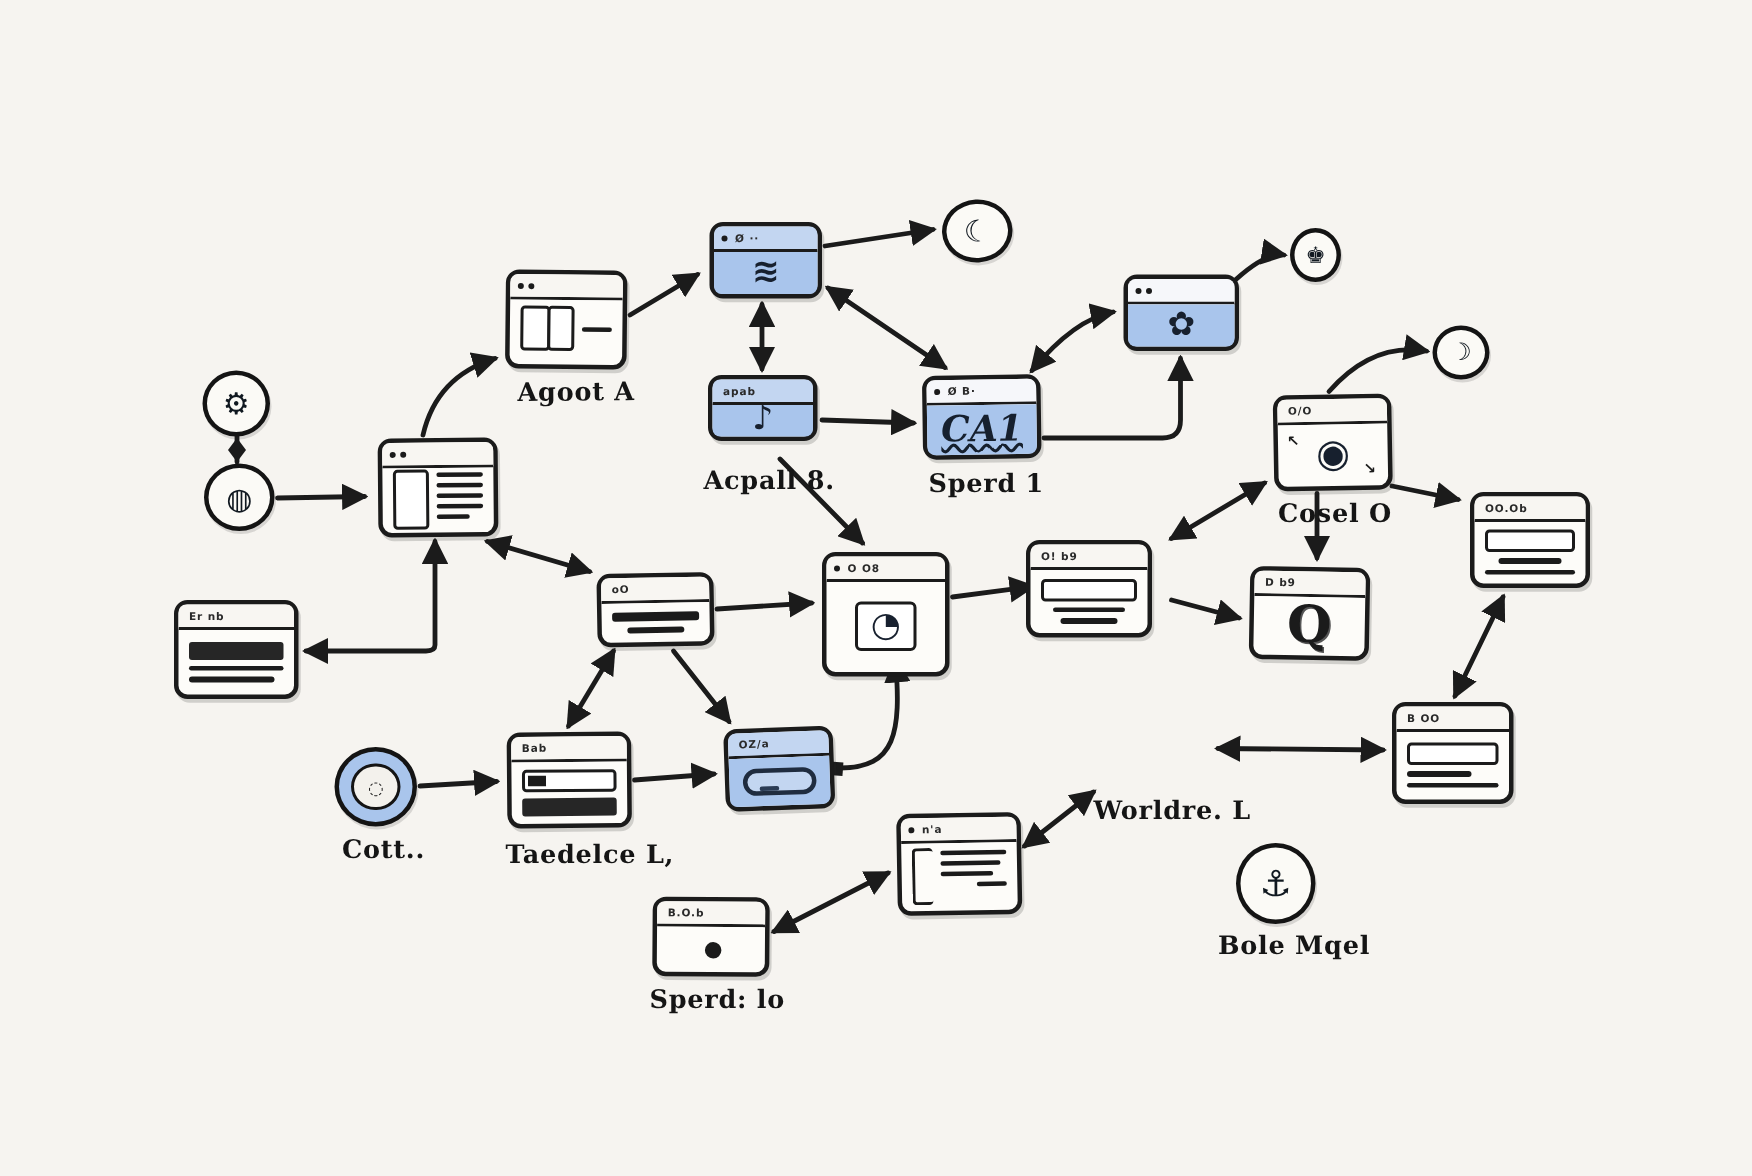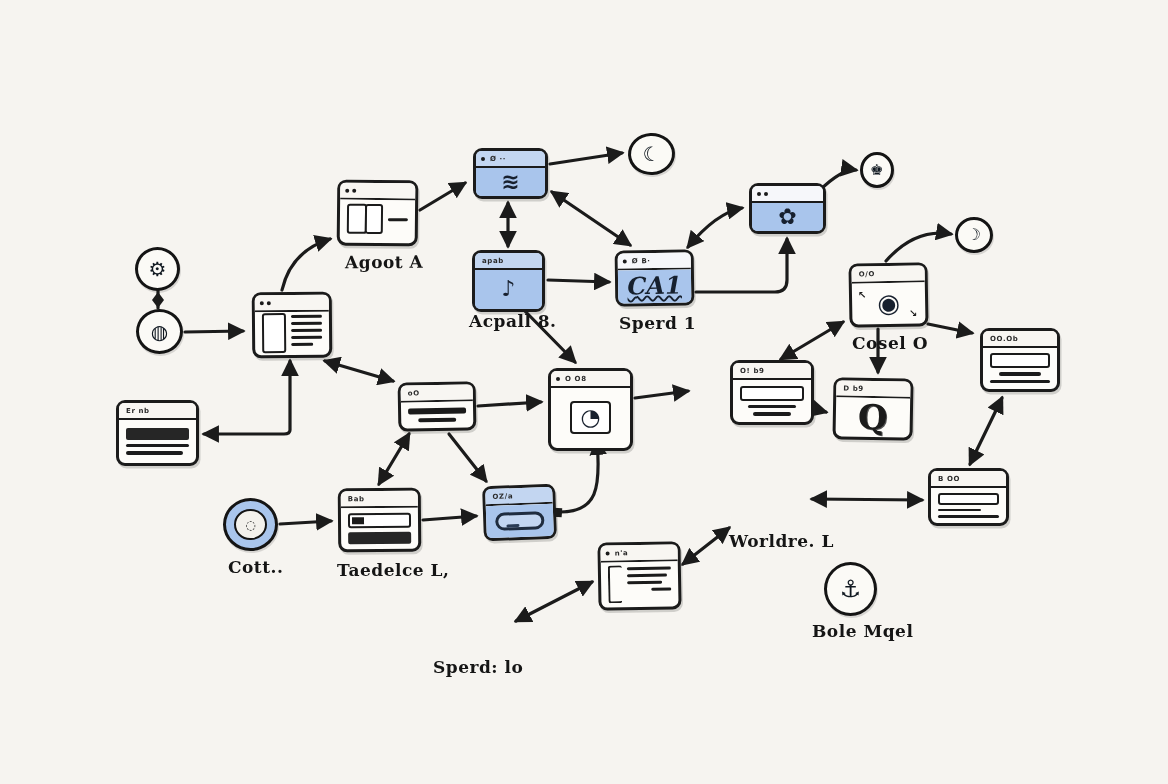--- a/index.html
+++ b/index.html
@@ -161,21 +161,21 @@
   <div class="win blue bluetitle" style="left:473px;top:148px;width:75px;height:51px">
     <div class="tbar">
       <span class="dot"></span>
       <span class="ttext">Ø ··</span>
     </div>
     <div class="body">
       <div class="glyph">≋</div>
     </div>
   </div>
 
-  <div class="win blue bluetitle" style="left:472px;top:250px;width:73px;height:62px">
+  <div class="win blue bluetitle" style="left:472px;top:250px;width:73px;height:44px">
     <div class="tbar">
       <span class="ttext">apab</span>
     </div>
     <div class="body">
       <div class="glyph">♪</div>
     </div>
   </div>
 
   <div class="win blue" style="left:615px;top:250px;width:79px;height:56px;transform:rotate(-.8deg)">
     <div class="tbar">
@@ -245,21 +245,21 @@
       <span class="dot"></span>
       <span class="ttext">O O8</span>
     </div>
     <div class="body">
       <div class="frame">
         <div class="glyph" style="font-size:23px">◔</div>
       </div>
     </div>
   </div>
 
-  <div class="win" style="left:730px;top:360px;width:84px;height:65px">
+  <div class="win" style="left:684px;top:360px;width:84px;height:65px">
     <div class="tbar">
       <span class="ttext">O! b9</span>
     </div>
     <div class="body">
       <div class="bar-outline"></div>
       <div class="bar-solid" style="width:75%;align-self:center"></div>
       <div class="bar-solid" style="width:60%;align-self:center"></div>
     </div>
   </div>
 
@@ -285,21 +285,21 @@
   <div class="win blue bluetitle" style="left:483px;top:485px;width:73px;height:55px;transform:rotate(-2deg)">
     <div class="tbar">
       <span class="ttext">OZ/a</span>
     </div>
     <div class="body">
       <div class="pill"></div>
     </div>
   </div>
 
 
-  <div class="win" style="left:928px;top:468px;width:81px;height:58px">
+  <div class="win" style="left:928px;top:468px;width:81px;height:68px">
     <div class="tbar">
       <span class="ttext">B OO</span>
     </div>
     <div class="body">
       <div class="bar-outline"></div>
       <div class="bar-solid" style="width:70%"></div>
       <div class="bar-solid"></div>
     </div>
   </div>
 
@@ -314,20 +314,28 @@
         <div class="lines">
             <i></i>
             <i style="width:92%"></i>
             <i style="width:80%"></i>
             <i style="width:45%;align-self:flex-end"></i>
           </div>
       </div>
     </div>
   </div>
 
+  <div class="win" style="left:435px;top:598px;width:78px;height:53px;transform:rotate(.4deg)">
+    <div class="tbar">
+      <span class="ttext">B.O.b</span>
+    </div>
+    <div class="body">
+      <div class="knotline"></div>
+    </div>
+  </div>
 
   <div class="lbl" style="left:345px;top:252px;transform:rotate(-.5deg)">Agoot A</div>
   <div class="lbl" style="left:469px;top:311px">Acpall 8.</div>
   <div class="lbl" style="left:619px;top:313px">Sperd 1</div>
   <div class="lbl" style="left:852px;top:333px">Cosel O</div>
   <div class="lbl" style="left:228px;top:557px">Cott..</div>
   <div class="lbl" style="left:337px;top:560px">Taedelce L,</div>
   <div class="lbl" style="left:729px;top:531px">Worldre. L</div>
   <div class="lbl" style="left:433px;top:657px">Sperd: lo</div>
   <div class="lbl" style="left:812px;top:621px">Bole Mqel</div>

